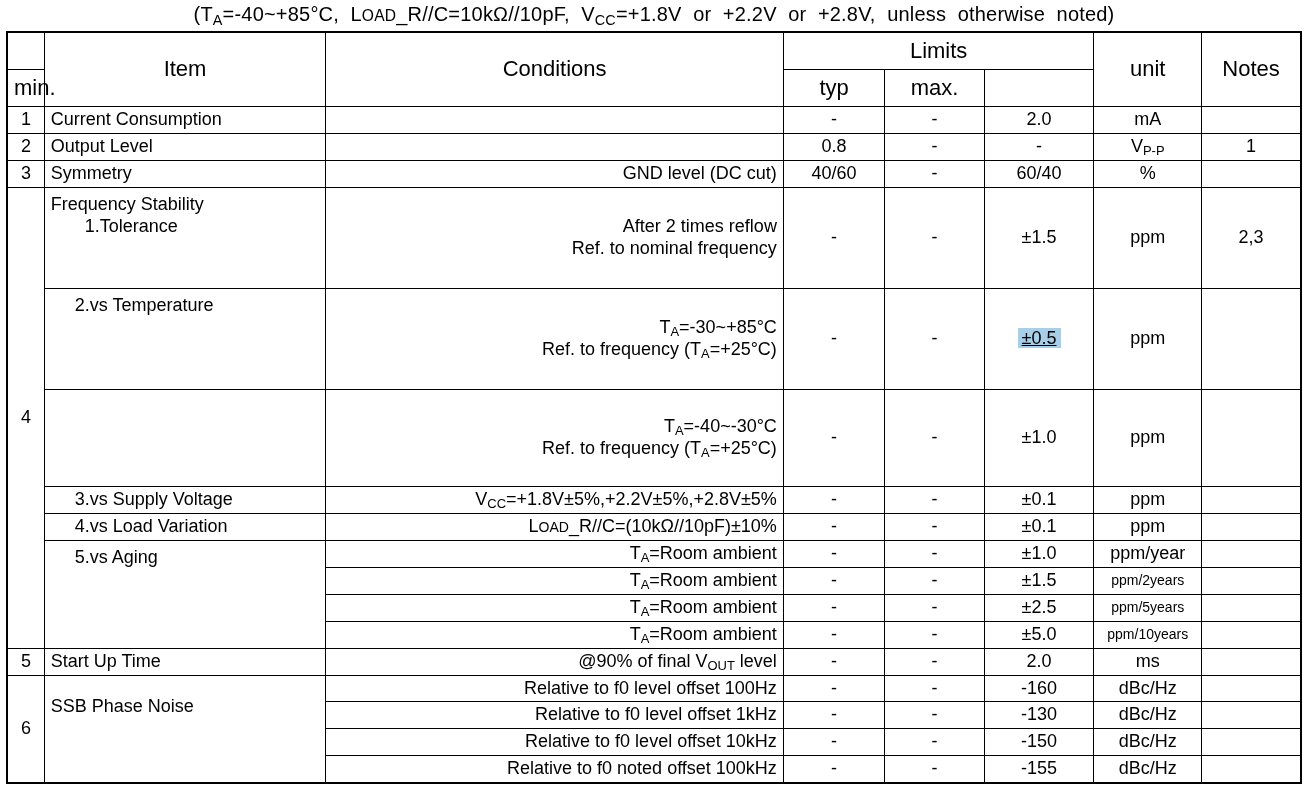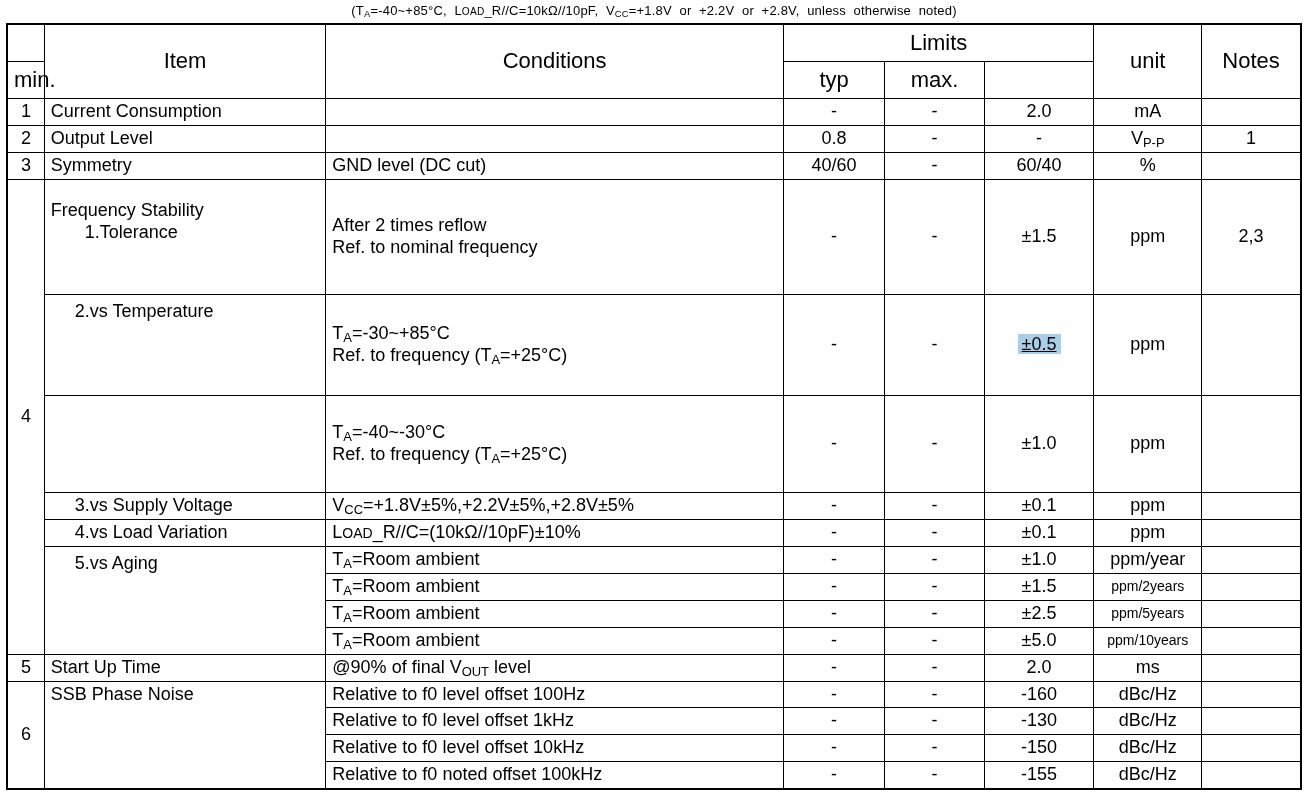--- a/index.html
+++ b/index.html
@@ -15,21 +15,21 @@
     overflow: hidden;
   }
   #page {
     position: relative;
     width: 1308px;
     height: 797px;
     box-sizing: border-box;
   }
   .caption {
     text-align: center;
-    font-size: 13px;
+    font-size: 20px;
     padding: 3px 0 5px 0;
     white-space: nowrap;
     letter-spacing: 0.2px;
   }
   sub {
     font-size: 0.72em;
     vertical-align: baseline;
     position: relative;
     top: 0.25em;
   }
@@ -46,21 +46,21 @@
     padding: 2px 6px;
     font-weight: normal;
     vertical-align: middle;
     line-height: 1.22;
   }
   table.spec {
     border: 2px solid #000;
   }
   .c-no    { width: 36px;  text-align: center; }
   .c-item  { width: 272px; text-align: left; padding-left: 12px; }
-  .c-cond  { width: 442px; text-align: left; padding-left: 10px; }
+  .c-cond  { width: 442px; text-align: right; padding-left: 10px; }
   .c-min   { width: 98px;  text-align: center; }
   .c-typ   { width: 96px;  text-align: center; }
   .c-max   { width: 106px; text-align: center; }
   .c-unit  { width: 104px; text-align: center; }
   .c-notes { width: 96px;  text-align: center; }
 
   th.hd { text-align: center; font-size: 22px; }
   .row-h1 td, .row-h1 th { height: 32px; }
   .row-h2 td, .row-h2 th { height: 32px; }
   td.cond-two { line-height: 1.25; }
@@ -133,21 +133,21 @@
         <td class="c-cond">GND level (DC cut)</td>
         <td class="c-min">40/60</td>
         <td class="c-typ">-</td>
         <td class="c-max">60/40</td>
         <td class="c-unit">%</td>
         <td class="c-notes"></td>
       </tr>
 
       <tr>
         <td class="c-no" rowspan="9">4</td>
-        <td class="c-item tall" style="vertical-align:top;padding-top:20px">
+        <td class="c-item tall" style="vertical-align:top;padding-top:6px">
           <span>Frequency Stability</span><br>
           <span class="sub-lbl" style="display:inline-block">1.Tolerance</span>
         </td>
         <td class="c-cond cond-two tall">
           <span>After 2 times reflow</span><br>
           <span>Ref. to nominal frequency</span>
         </td>
         <td class="c-min">-</td>
         <td class="c-typ">-</td>
         <td class="c-max">±1.5</td>
@@ -244,21 +244,21 @@
         <td class="c-cond">@90% of final V<sub>OUT</sub> level</td>
         <td class="c-min">-</td>
         <td class="c-typ">-</td>
         <td class="c-max">2.0</td>
         <td class="c-unit">ms</td>
         <td class="c-notes"></td>
       </tr>
 
       <tr>
         <td class="c-no" rowspan="4">6</td>
-        <td class="c-item" rowspan="4" style="vertical-align:top;padding-top:2px">SSB Phase Noise</td>
+        <td class="c-item" rowspan="4" style="vertical-align:top;padding-top:20px">SSB Phase Noise</td>
         <td class="c-cond">Relative to f0 level offset 100Hz</td>
         <td class="c-min">-</td>
         <td class="c-typ">-</td>
         <td class="c-max">-160</td>
         <td class="c-unit">dBc/Hz</td>
         <td class="c-notes"></td>
       </tr>
       <tr>
         <td class="c-cond">Relative to f0 level offset 1kHz</td>
         <td class="c-min">-</td>

